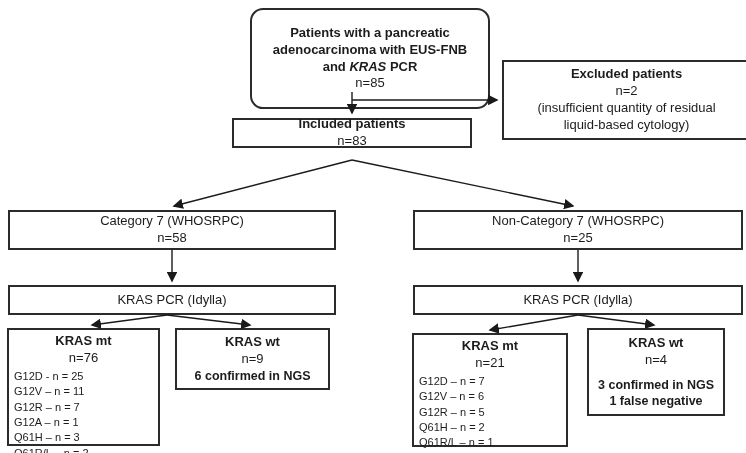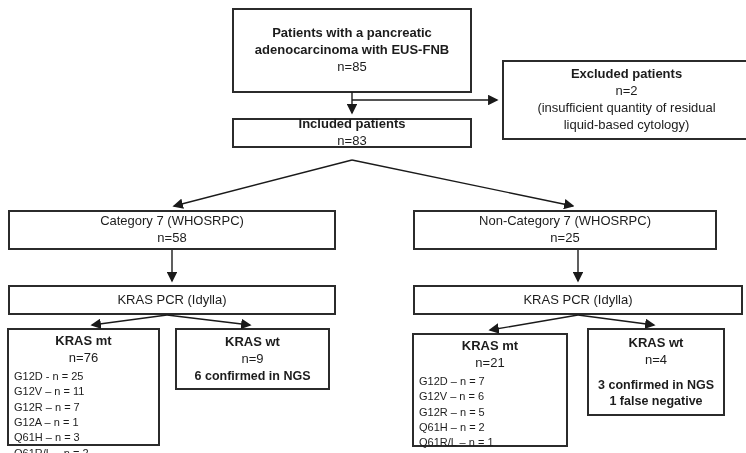--- a/index.html
+++ b/index.html
@@ -45,25 +45,25 @@
     align-self: stretch;
     text-align: left;
     font-size: 11px;
     line-height: 1.4;
     font-weight: 400;
   }
   .note { font-weight: 700; font-size: 12.5px; }
   .note-gap { margin-top: 8px; }
 
   
-  #top-box        { left: 232px; top: 8px;   width: 240px; height: 85px; }
+  #top-box        { left: 250px; top: 8px;   width: 240px; height: 101px; border-radius: 13px; }
   #excluded-box   { left: 502px; top: 60px;  width: 249px; height: 80px; }
   #included-box   { left: 232px; top: 118px; width: 240px; height: 30px; }
   #category7-box  { left: 8px;   top: 210px; width: 328px; height: 40px; }
-  #noncategory7-box { left: 413px; top: 210px; width: 304px; height: 40px; }
+  #noncategory7-box { left: 413px; top: 210px; width: 330px; height: 40px; }
   #kras-pcr-left  { left: 8px;   top: 285px; width: 328px; height: 30px; }
   #kras-pcr-right { left: 413px; top: 285px; width: 330px; height: 30px; }
   #kras-mt-left   { left: 7px;   top: 328px; width: 153px; height: 118px; }
   #kras-wt-left   { left: 175px; top: 328px; width: 155px; height: 62px; }
   #kras-mt-right  { left: 412px; top: 333px; width: 156px; height: 114px; }
   #kras-wt-right  { left: 587px; top: 328px; width: 138px; height: 88px; }
 </style>
 </head>
 <body>
 
@@ -85,20 +85,25 @@
       <line x1="167" y1="315" x2="92" y2="325" marker-end="url(#ah)"></line>
       <line x1="167" y1="315" x2="250" y2="325" marker-end="url(#ah)"></line>
       <line x1="578" y1="315" x2="490" y2="330" marker-end="url(#ah)"></line>
       <line x1="578" y1="315" x2="654" y2="325" marker-end="url(#ah)"></line>
     </g>
   </svg>
 
   <div id="top-box" class="box">
     <div class="title">Patients with a pancreatic</div>
     <div class="title">adenocarcinoma with EUS-FNB</div>
+    <div class="title">
+      <span>and</span>
+      <span class="gene-italic">KRAS</span>
+      <span>PCR</span>
+    </div>
     <div class="count">n=85</div>
   </div>
 
   <div id="excluded-box" class="box">
     <div class="title">Excluded patients</div>
     <div class="count">n=2</div>
     <div class="plain">(insufficient quantity of residual</div>
     <div class="plain">liquid-based cytology)</div>
   </div>
 

